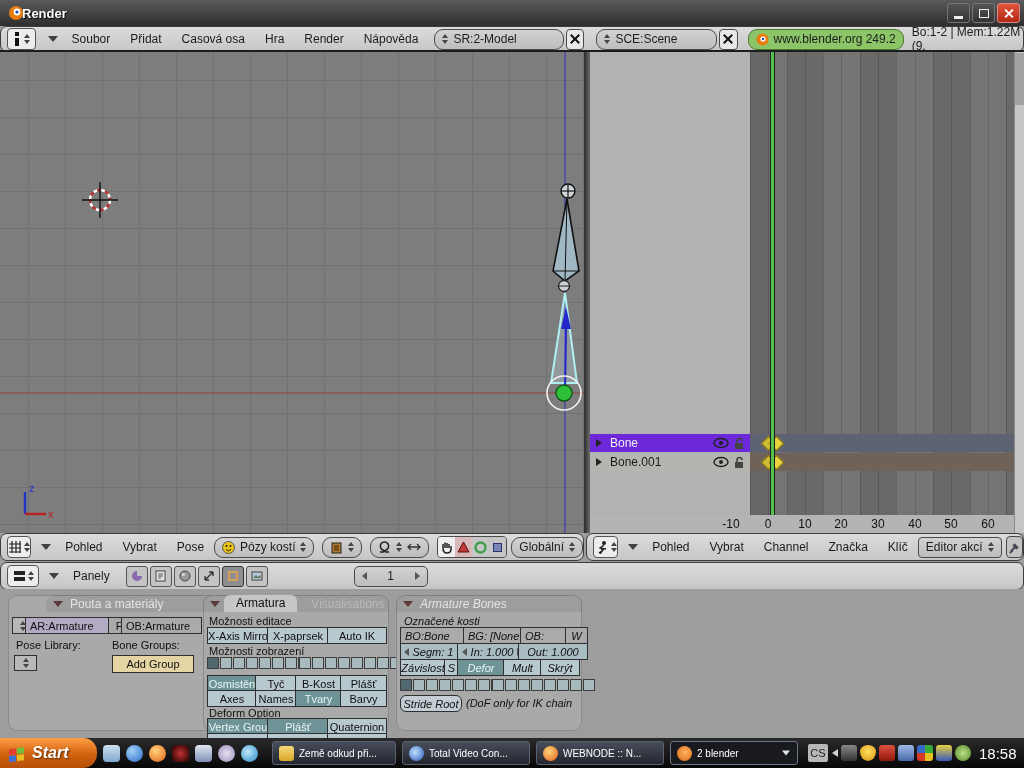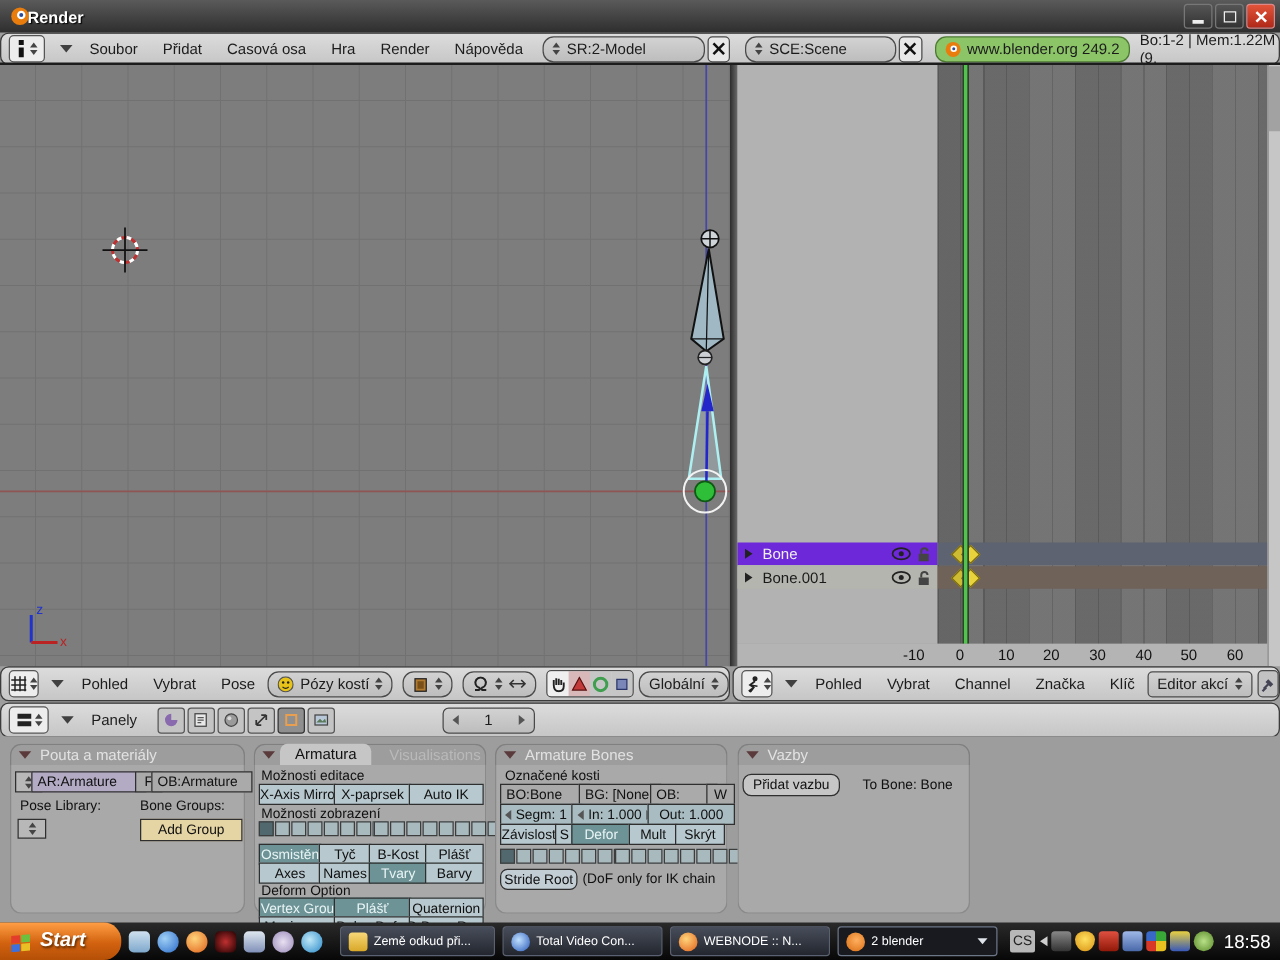--- a/index.html
+++ b/index.html
@@ -416,21 +416,21 @@
   </div>
   <div class="pill" style="margin-left:86px;width:58px;justify-content:space-between;border-radius:5px;">
     <span class="mini-a l"></span>
     <span>1</span>
     <span class="mini-a r"></span>
   </div>
 </div>
 
 <div class="abs" id="bw">
 
-  <div class="panel" style="left:8px;top:6px;width:188px;height:136px;">
+  <div class="panel" style="left:8px;top:6px;width:188px;height:136px;padding-left:38px;">
     <div class="panel-h">
       <span class="tri-d" style="border-top-color:#5a3a3a;"></span>
       <span>Pouta a materiály</span>
     </div>
     <div class="fld" style="left:4px;top:22px;width:12px;height:15px;justify-content:center;background:#b8b8b8;">
       <span class="stp">
           <span class="u"></span>
           <span class="d"></span>
         </span>
     </div>
@@ -489,21 +489,21 @@
     <div class="tg" style="left:137px;top:95px;width:45px;height:15px;">Barvy</div>
     <span class="lbl" style="left:6px;top:112px;">Deform Option</span>
     <div class="tg on" style="left:4px;top:123px;width:60px;height:15px;">Vertex Grou</div>
     <div class="tg on" style="left:64px;top:123px;width:60px;height:15px;">Plášť</div>
     <div class="tg" style="left:124px;top:123px;width:58px;height:15px;">Quaternion</div>
     <div class="tg" style="left:4px;top:138px;width:60px;height:15px;">Mezipauza</div>
     <div class="tg" style="left:64px;top:138px;width:60px;height:15px;">Delay Defor</div>
     <div class="tg" style="left:124px;top:138px;width:58px;height:15px;">B-Bone Rest</div>
   </div>
 
-  <div class="panel" style="left:396px;top:6px;width:186px;height:136px;">
+  <div class="panel" style="left:396px;top:6px;width:186px;height:136px;font-style:italic;">
     <div class="panel-h">
       <span class="tri-d" style="border-top-color:#5a3a3a;"></span>
       <span>Armature Bones</span>
     </div>
     <span class="lbl" style="left:8px;top:20px;">Označené kosti</span>
     <div class="fld" style="left:4px;top:32px;width:62px;height:15px;">BO:Bone</div>
     <div class="fld" style="left:67px;top:32px;width:56px;height:15px;">BG: [None</div>
     <div class="fld" style="left:124px;top:32px;width:44px;height:15px;">OB:</div>
     <div class="fld" style="left:169px;top:32px;width:13px;height:15px;justify-content:center;">W</div>
     <div class="fld num" style="left:4px;top:48px;width:56px;height:15px;">
@@ -543,28 +543,20 @@
         <span class="cell"></span>
         <span class="cell"></span>
         <span class="cell"></span>
         <span class="cell"></span>
         <span class="cell"></span>
     </div>
     <div class="tg" style="left:4px;top:100px;width:60px;height:15px;background:#c2ced4;border-radius:6px;">Stride Root</div>
     <span class="lbl" style="left:70px;top:102px;">(DoF only for IK chain</span>
   </div>
 
-  <div class="panel" style="left:590px;top:6px;width:186px;height:136px;">
-    <div class="panel-h">
-      <span class="tri-d" style="border-top-color:#5a3a3a;"></span>
-      <span>Vazby</span>
-    </div>
-    <div class="tg" style="left:4px;top:24px;width:76px;height:16px;background:#c6c6c6;border-radius:7px;">Přidat vazbu</div>
-    <span class="lbl" style="left:100px;top:27px;">To Bone: Bone</span>
-  </div>
 </div>
 
 <div class="abs" id="tb">
   <div id="startbtn">
     <svg width="18" height="17">
         <g transform="skewY(-6)">
           <rect x="1" y="4" width="7" height="6" fill="#e33e2b"></rect>
           <rect x="9" y="4" width="7" height="6" fill="#6fbf3f"></rect>
           <rect x="1" y="11" width="7" height="6" fill="#3f6fd8"></rect>
           <rect x="9" y="11" width="7" height="6" fill="#e8c025"></rect>

